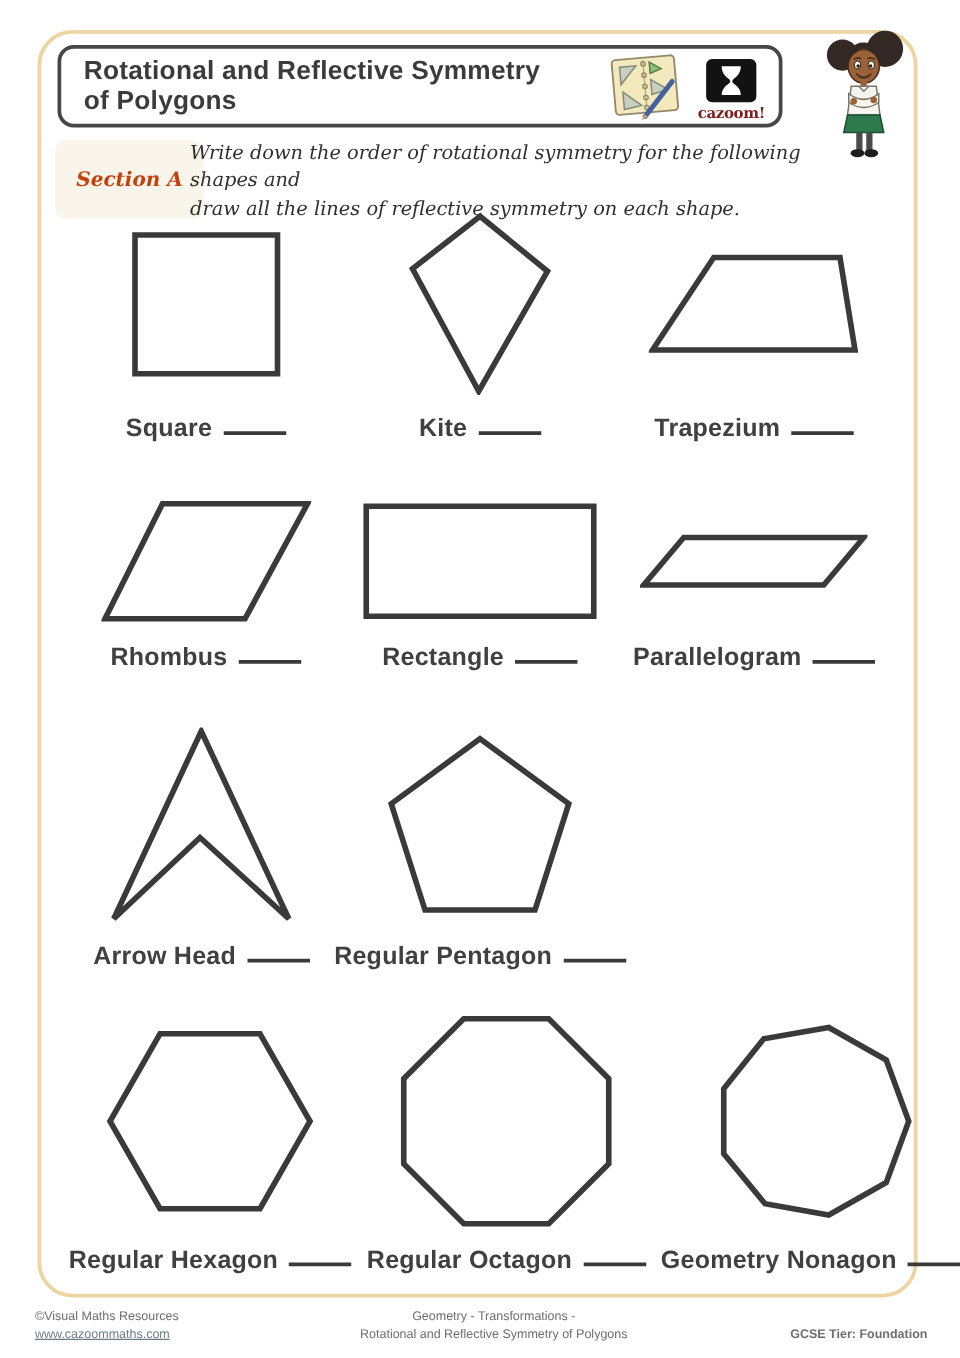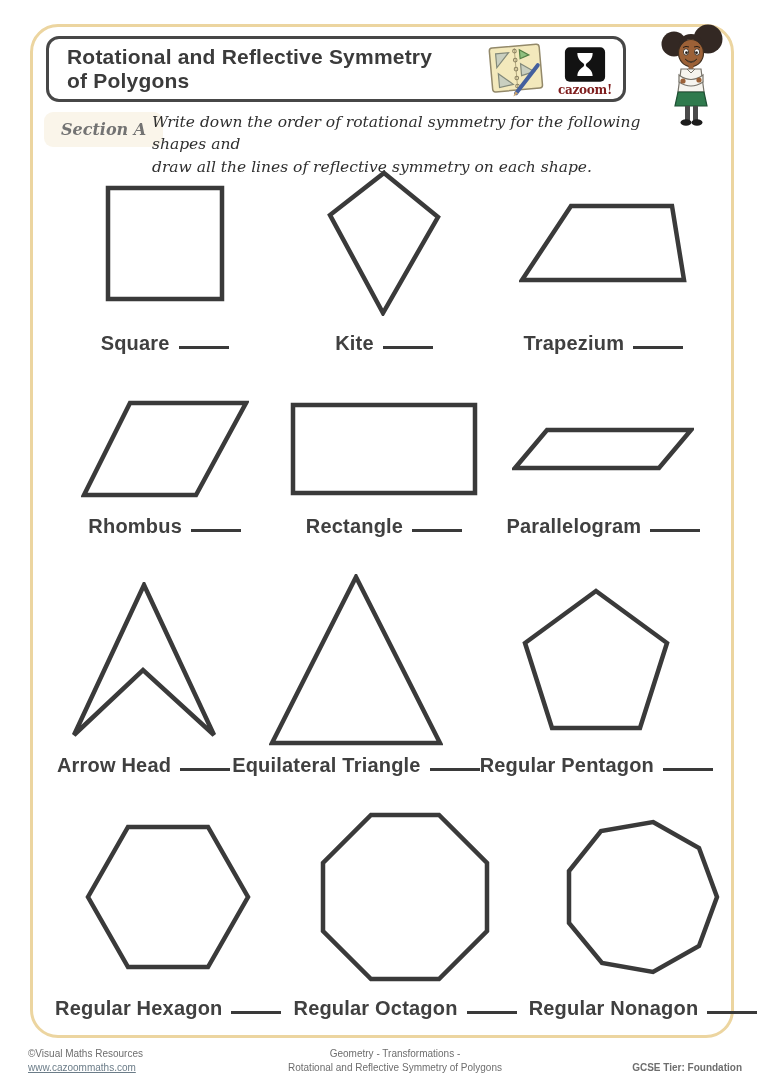--- a/index.html
+++ b/index.html
@@ -24,23 +24,23 @@
     letter-spacing:.2px;
   }
   .logo{display:flex;flex-direction:column;align-items:center;width:56px;margin-top:4px;}
   .logo-text{
     font-family:"DejaVu Serif",serif;font-weight:bold;font-size:12px;
     color:#7f1d1d;letter-spacing:-0.3px;margin-top:0px;
   }
   .character{position:absolute;left:658px;top:22px;z-index:3;}
   .section-pill{
     position:absolute;left:44px;top:112px;
-    background:#faf5ea;border-radius:9px;padding:8px 17px;
+    background:#faf5ea;border-radius:9px;padding:22px 17px;
     font-family:"DejaVu Serif",serif;font-style:italic;font-weight:bold;
-    font-size:16px;color:#737373;
+    font-size:16px;color:#c2410c;
   }
   .instructions{
     position:absolute;left:152px;top:111px;width:520px;
     font-family:"DejaVu Serif",serif;font-style:italic;
     font-size:15.5px;color:#2f2f2f;line-height:1.45;
   }
   #worksheet{position:absolute;left:55px;top:170px;width:658px;}
   .row{display:grid;grid-template-columns:repeat(3,1fr);}
   .cell{display:flex;flex-direction:column;align-items:center;}
   .shape-area{display:flex;align-items:center;justify-content:center;width:100%;}
@@ -194,28 +194,20 @@
       <div class="cell">
         <div class="shape-area">
           <svg width="146" height="156" viewBox="0 0 146 156">
             <polygon points="73,3 143,153 72,88 3,153" class="shape-poly"></polygon>
           </svg>
         </div>
         <div class="cell-label-row"><span class="cell-label">Arrow Head</span><span class="blank"></span></div>
       </div>
       <div class="cell">
         <div class="shape-area">
-          <svg width="174" height="172" viewBox="0 0 174 172">
-            <polygon points="87,3 171,169 3,169" class="shape-poly"></polygon>
-          </svg>
-        </div>
-        <div class="cell-label-row"><span class="cell-label">Equilateral Triangle</span><span class="blank"></span></div>
-      </div>
-      <div class="cell">
-        <div class="shape-area">
           <svg width="152" height="144" viewBox="0 0 152 144">
             <polygon points="76,3 147,55 120,140 32,140 5,55" class="shape-poly"></polygon>
           </svg>
         </div>
         <div class="cell-label-row"><span class="cell-label">Regular Pentagon</span><span class="blank"></span></div>
       </div>
     </div>
     <div class="row r3">
       <div class="cell">
         <div class="shape-area">
@@ -232,21 +224,21 @@
           </svg>
         </div>
         <div class="cell-label-row"><span class="cell-label">Regular Octagon</span><span class="blank"></span></div>
       </div>
       <div class="cell">
         <div class="shape-area">
           <svg width="158" height="158" viewBox="0 0 158 158">
             <polygon points="89,4 135,30 153,79 135,128 89,154 38,145 5,105 5,53 37,13" class="shape-poly"></polygon>
           </svg>
         </div>
-        <div class="cell-label-row"><span class="cell-label">Regular Nonagon</span><span class="blank"></span></div>
+        <div class="cell-label-row"><span class="cell-label">Geometry Nonagon</span><span class="blank"></span></div>
       </div>
     </div>
   </div>
 
 <div class="footer">
   <div class="f-left">
     <div>©Visual Maths Resources</div>
     <div class="f-link">www.cazoommaths.com</div>
   </div>
   <div class="f-center">

